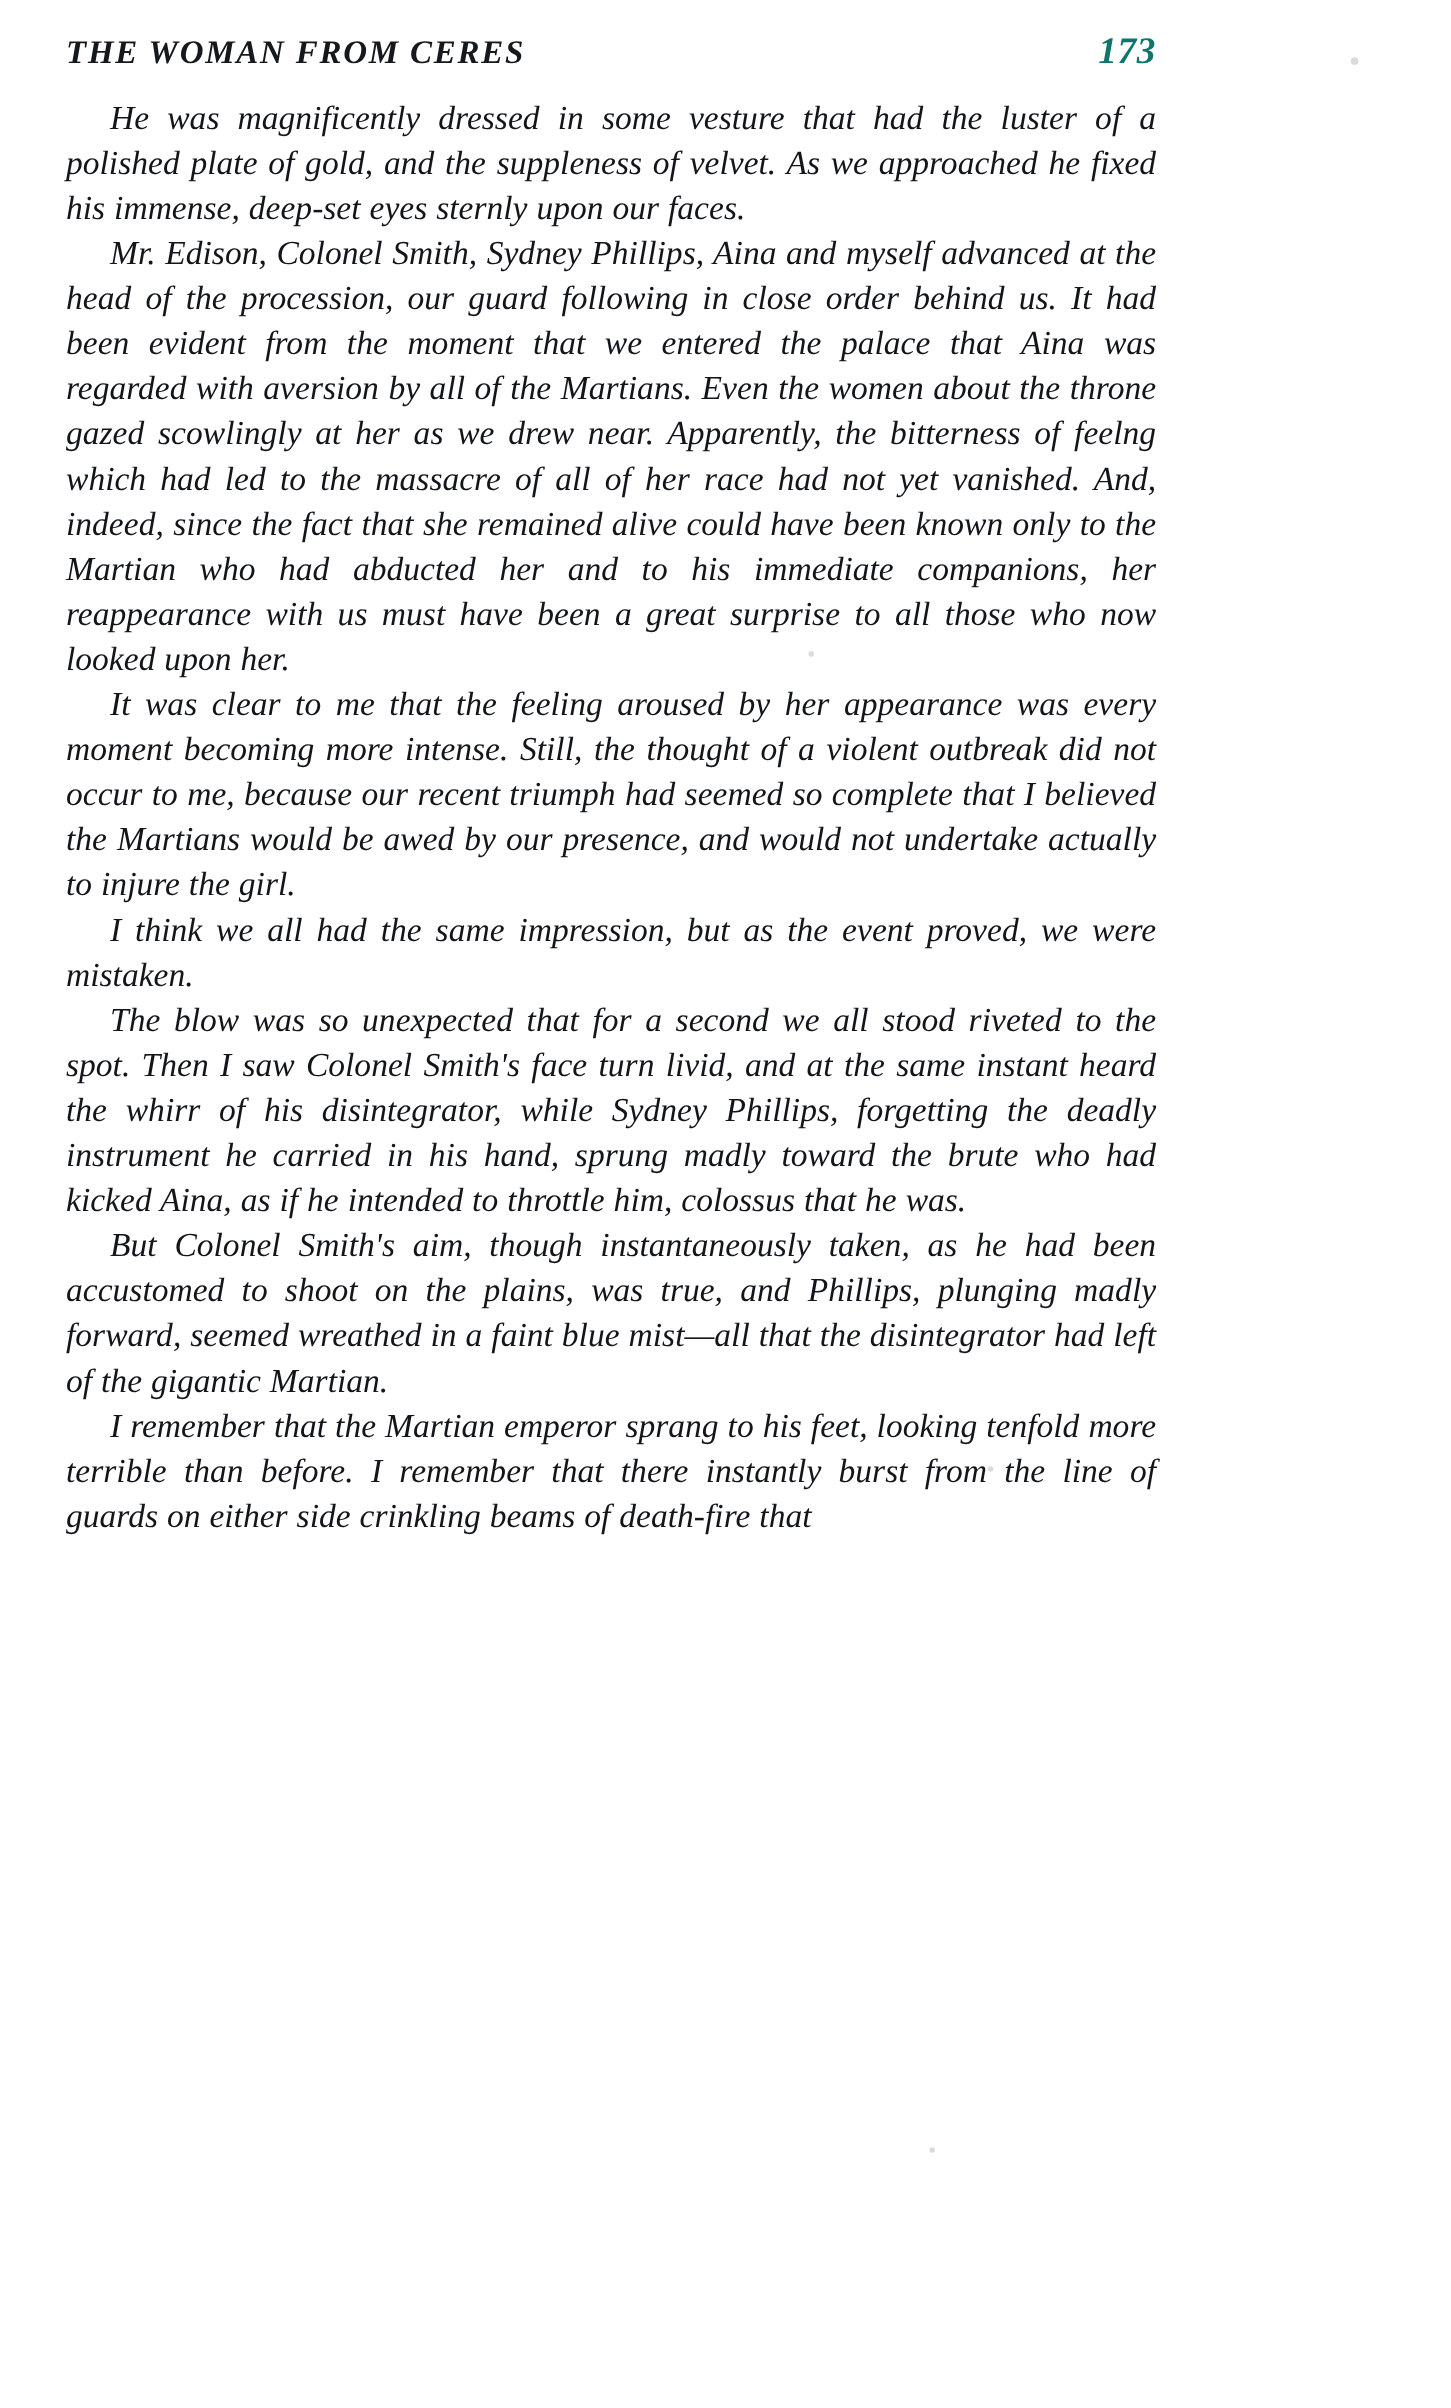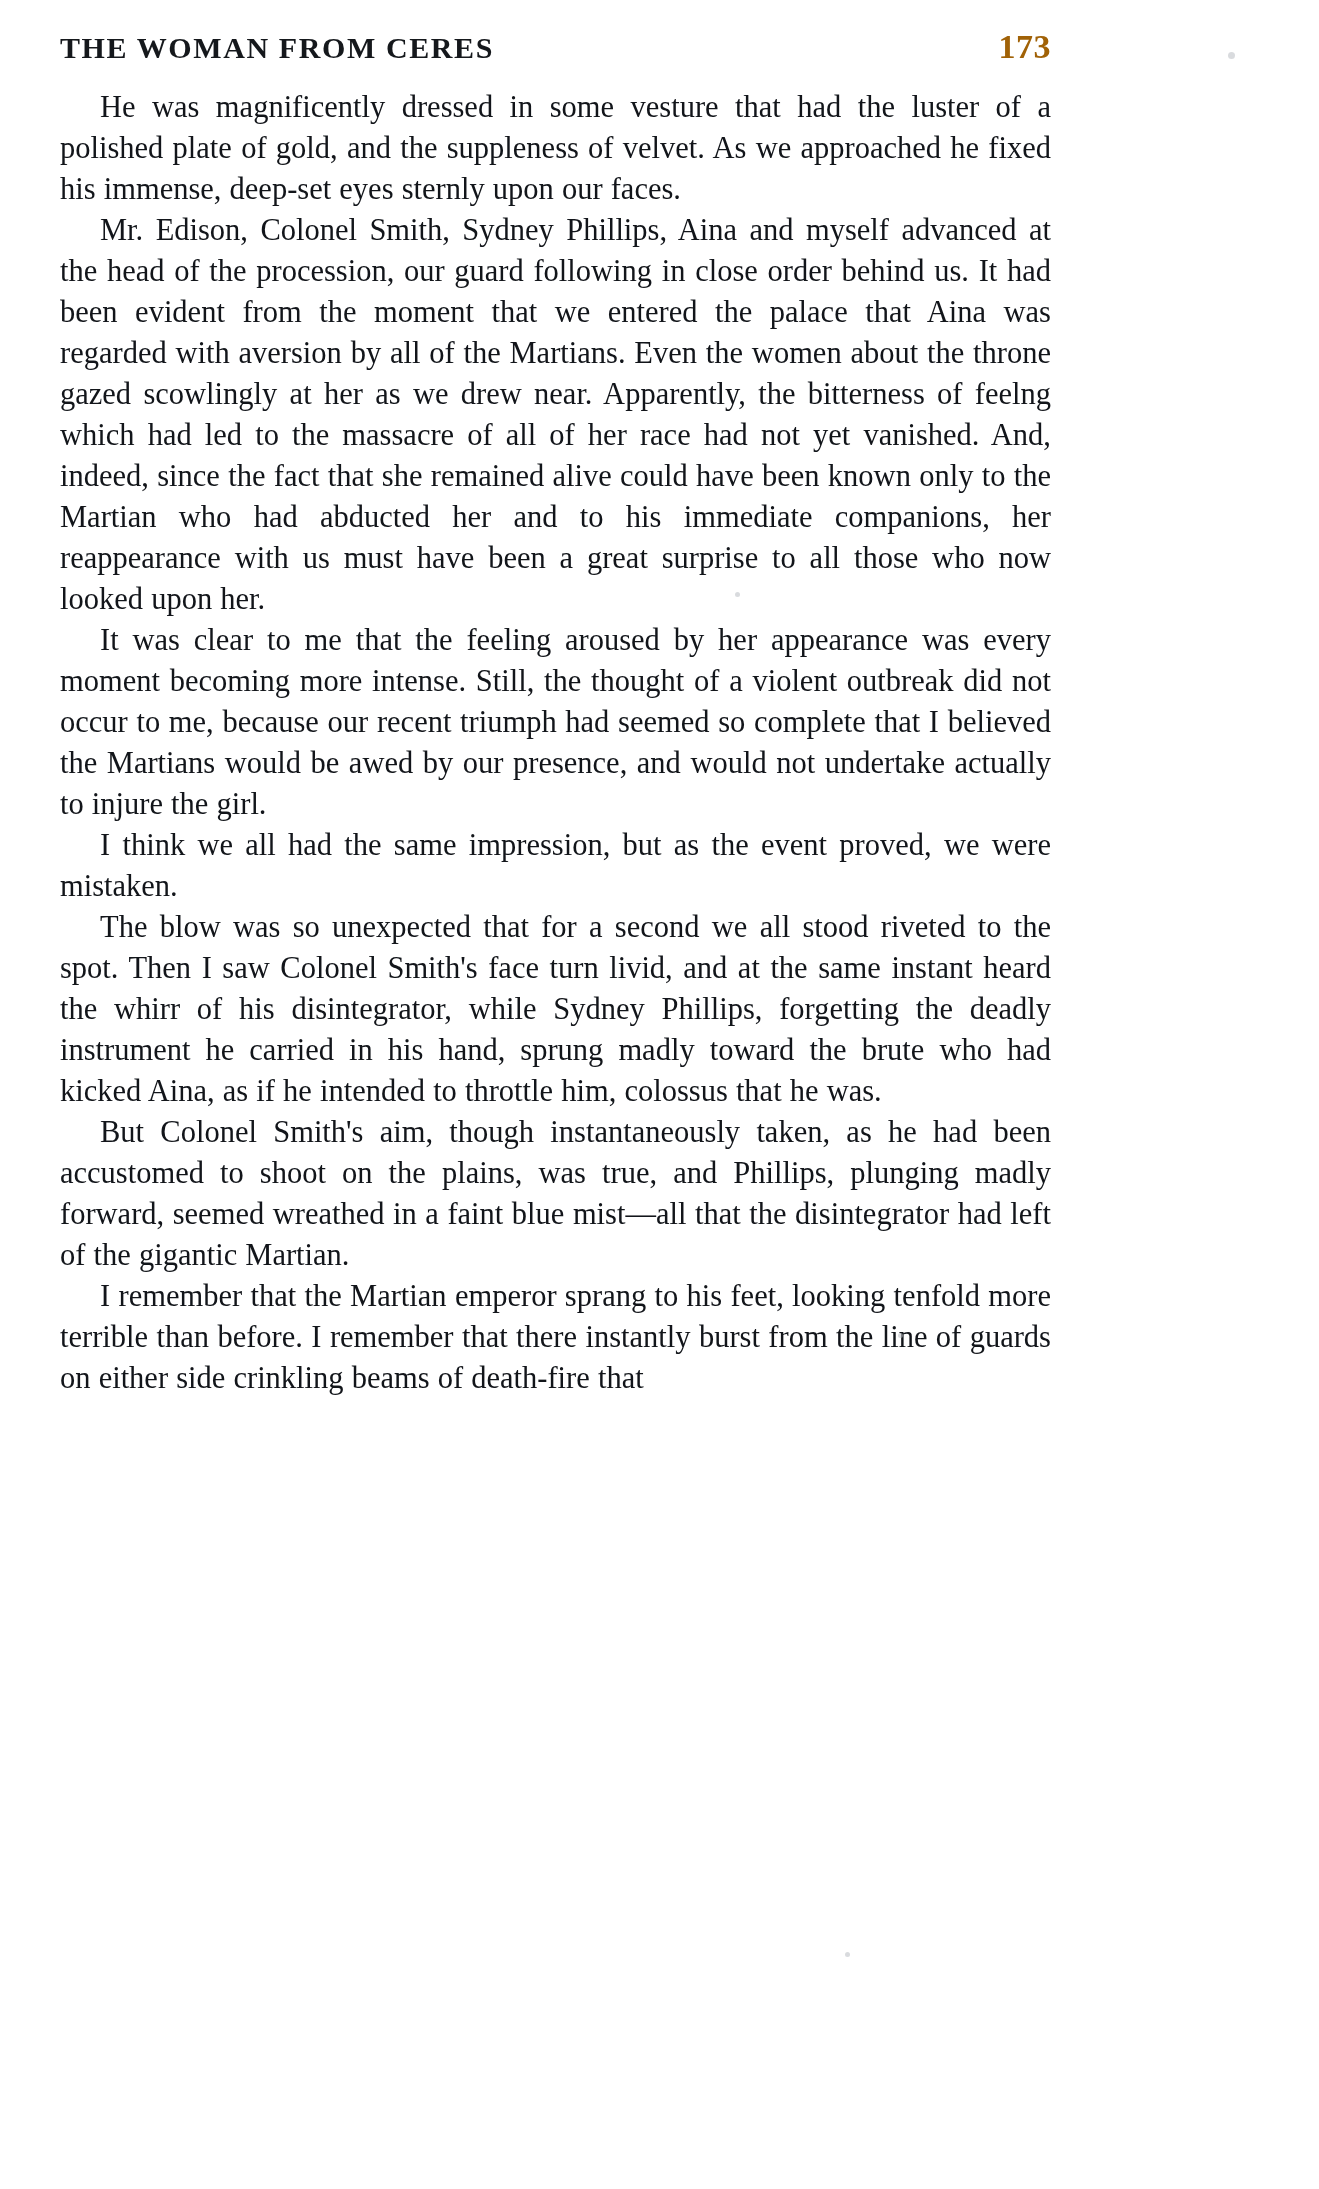--- a/index.html
+++ b/index.html
@@ -13,41 +13,42 @@
     font-family: "Liberation Serif", serif;
     color: #1a1a1a;
     overflow: hidden;
   }
   .page {
     position: relative;
     width: 1123px;
     height: 2189px;
     box-sizing: border-box;
     padding: 28px 72px 0 60px;
+    font-style: italic;
   }
   .header {
     display: flex;
     align-items: baseline;
     justify-content: space-between;
     margin-bottom: 18px;
   }
   .running-head {
     font-family: "Liberation Serif", serif;
     font-size: 30px;
     letter-spacing: 1.6px;
     font-variant: small-caps;
     text-transform: uppercase;
     font-weight: 700;
     color: #15181c;
   }
   .folio {
     font-family: "Liberation Serif", serif;
     font-size: 34px;
     font-weight: 700;
-    color: #a16207;
+    color: #0f766e;
     letter-spacing: 0.5px;
   }
   .body-text {
     font-size: 30.5px;
     line-height: 1.345;
     text-align: justify;
     text-justify: inter-word;
     color: #12151a;
     margin-top: 21px;
     -webkit-font-smoothing: antialiased;

